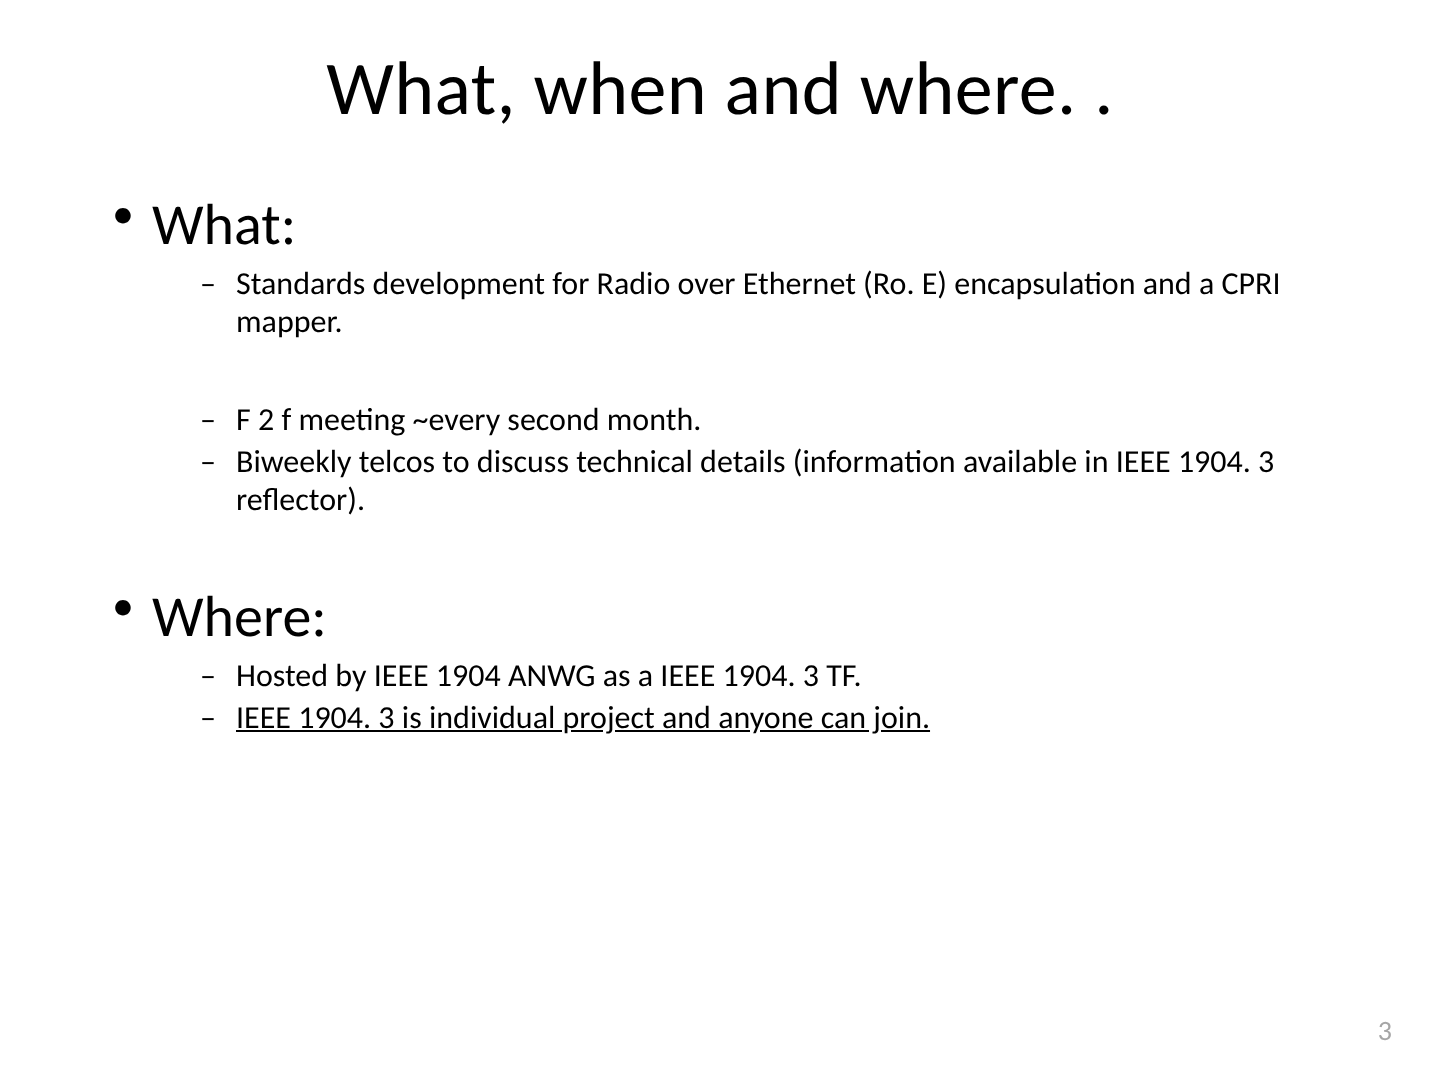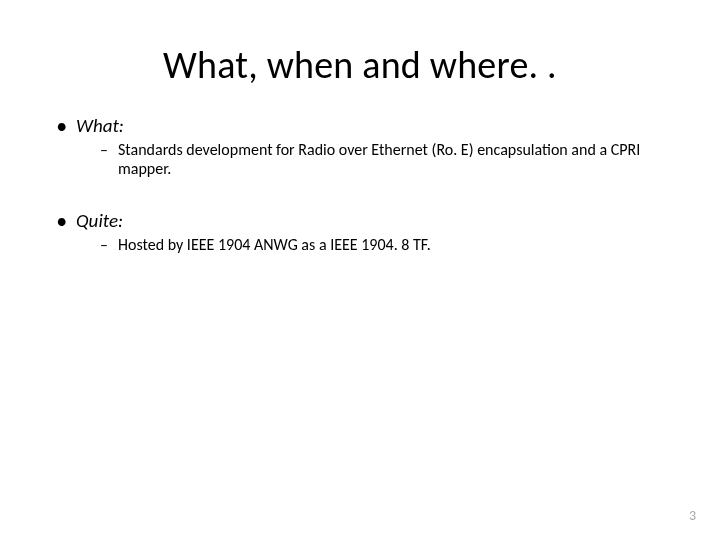--- a/index.html
+++ b/index.html
@@ -1,21 +1,21 @@
 <!DOCTYPE html>
 <html><head>
 <meta charset="utf-8">
 <style>
   * { margin: 0; padding: 0; box-sizing: border-box; }
   html, body { width: 720px; height: 540px; background: #fff; font-family: Calibri, "Segoe UI", Arial, sans-serif; color: #000; }
-  .slide { position: relative; width: 720px; height: 540px; padding: 36px 40px 0 40px; }
+  .slide { position: relative; width: 720px; height: 540px; padding: 16px 40px 0 40px; }
   .title { text-align: center; font-size: 38px; font-weight: 400; margin-top: 6px; margin-bottom: 26px; letter-spacing: 0.2px; }
   ul.outer { list-style: none; padding-left: 16px; }
   ul.outer > li { margin-bottom: 30px; }
-  ul.outer > li > .lbl { font-size: 19px; position: relative; padding-left: 20px; font-style: italic; }
+  ul.outer > li > .lbl { font-size: 29px; position: relative; padding-left: 20px; }
   ul.outer > li > .lbl::before { content: "•"; position: absolute; left: 0; top: 0; font-size: 22px; line-height: 1.2; }
   ul.inner { list-style: none; padding-left: 44px; margin-top: 4px; }
   ul.inner > li { font-size: 16px; line-height: 1.18; position: relative; padding-left: 18px; margin-bottom: 2px; }
   ul.inner > li::before { content: "–"; position: absolute; left: 0; top: 0; }
   .underline { text-decoration: underline; }
   .pagenum { position: absolute; bottom: 16px; right: 24px; font-size: 14px; color: #a6a6a6; }
 </style>
 </head>
 <body>
 
@@ -26,26 +26,29 @@
 
     <li>
       <div class="lbl">What:</div>
       <ul class="inner">
         <li>Standards development for Radio over Ethernet (Ro. E) encapsulation and a CPRI mapper.</li>
       </ul>
     </li>
 
     <li>
       <ul class="inner">
+        <li>F 2 f meeting ~every second month.</li>
+        <li>Biweekly telcos to discuss technical details (information available in IEEE 1904. 3 reflector).</li>
       </ul>
     </li>
 
     <li>
-      <div class="lbl">Quite:</div>
+      <div class="lbl">Where:</div>
       <ul class="inner">
-        <li>Hosted by IEEE 1904 ANWG as a IEEE 1904. 8 TF.</li>
+        <li>Hosted by IEEE 1904 ANWG as a IEEE 1904. 3 TF.</li>
+        <li class="underline">IEEE 1904. 3 is individual project and anyone can join.</li>
       </ul>
     </li>
 
   </ul>
 
   <div class="pagenum">3</div>
 </div>
 
 </body></html>

